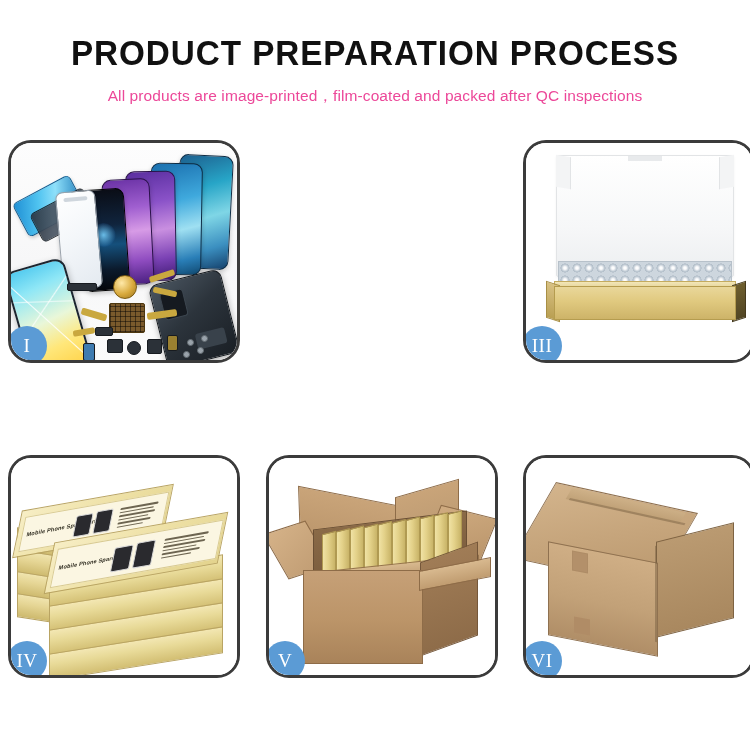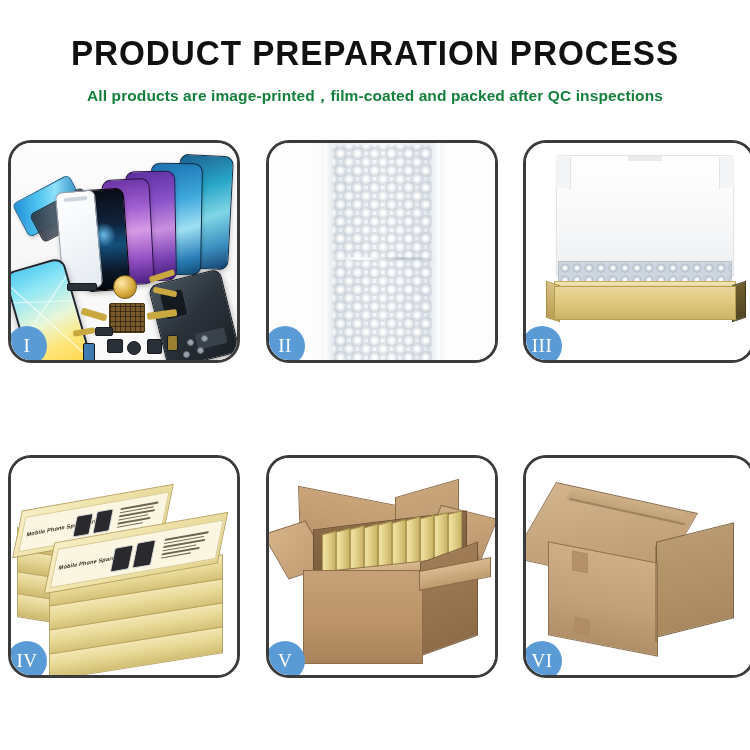--- a/index.html
+++ b/index.html
@@ -22,22 +22,22 @@
     letter-spacing:1.0px;
     color:#111111;
     transform:scaleX(0.95);
     transform-origin:center top;
     white-space:nowrap;
   }
   .subtitle{
     margin:0;padding:0;
     position:absolute;left:0;top:86px;width:750px;
     font-size:15.5px;line-height:20px;
-    font-weight:700;
-    color:#15803d;
+    font-weight:400;
+    color:#ec4899;
     letter-spacing:0.1px;
     white-space:nowrap;
   }
 
   
   .grid{position:absolute;left:0;top:0;width:750px;height:750px;}
   .panel{
     position:absolute;
     width:232px;height:223px;
     border:3px solid #3b3b3b;
@@ -332,33 +332,20 @@
           <div class="cmp c7"></div>
           <div class="scr" style="left:176px;top:196px;"></div>
           <div class="scr" style="left:186px;top:204px;"></div>
           <div class="scr" style="left:172px;top:208px;"></div>
           <div class="scr" style="left:190px;top:192px;"></div>
         </div>
       </div>
       <div class="badge">I</div>
     </div>
 
-    <div class="panel p2">
-      <div class="canvasbox">
-        <div class="scene2">
-          <div class="wrapstrip">
-            <div class="bubbles"></div>
-            <div class="wrapseam"></div>
-            <div class="wrapedgeL"></div>
-            <div class="wrapedgeR"></div>
-          </div>
-        </div>
-      </div>
-      <div class="badge">II</div>
-    </div>
 
     <div class="panel p3">
       <div class="canvasbox">
         <div class="scene3">
           <div class="lid">
             <div class="lidflapL"></div>
             <div class="lidflapR"></div>
             <div class="lidnotch"></div>
           </div>
           <div class="trayfill"></div>

